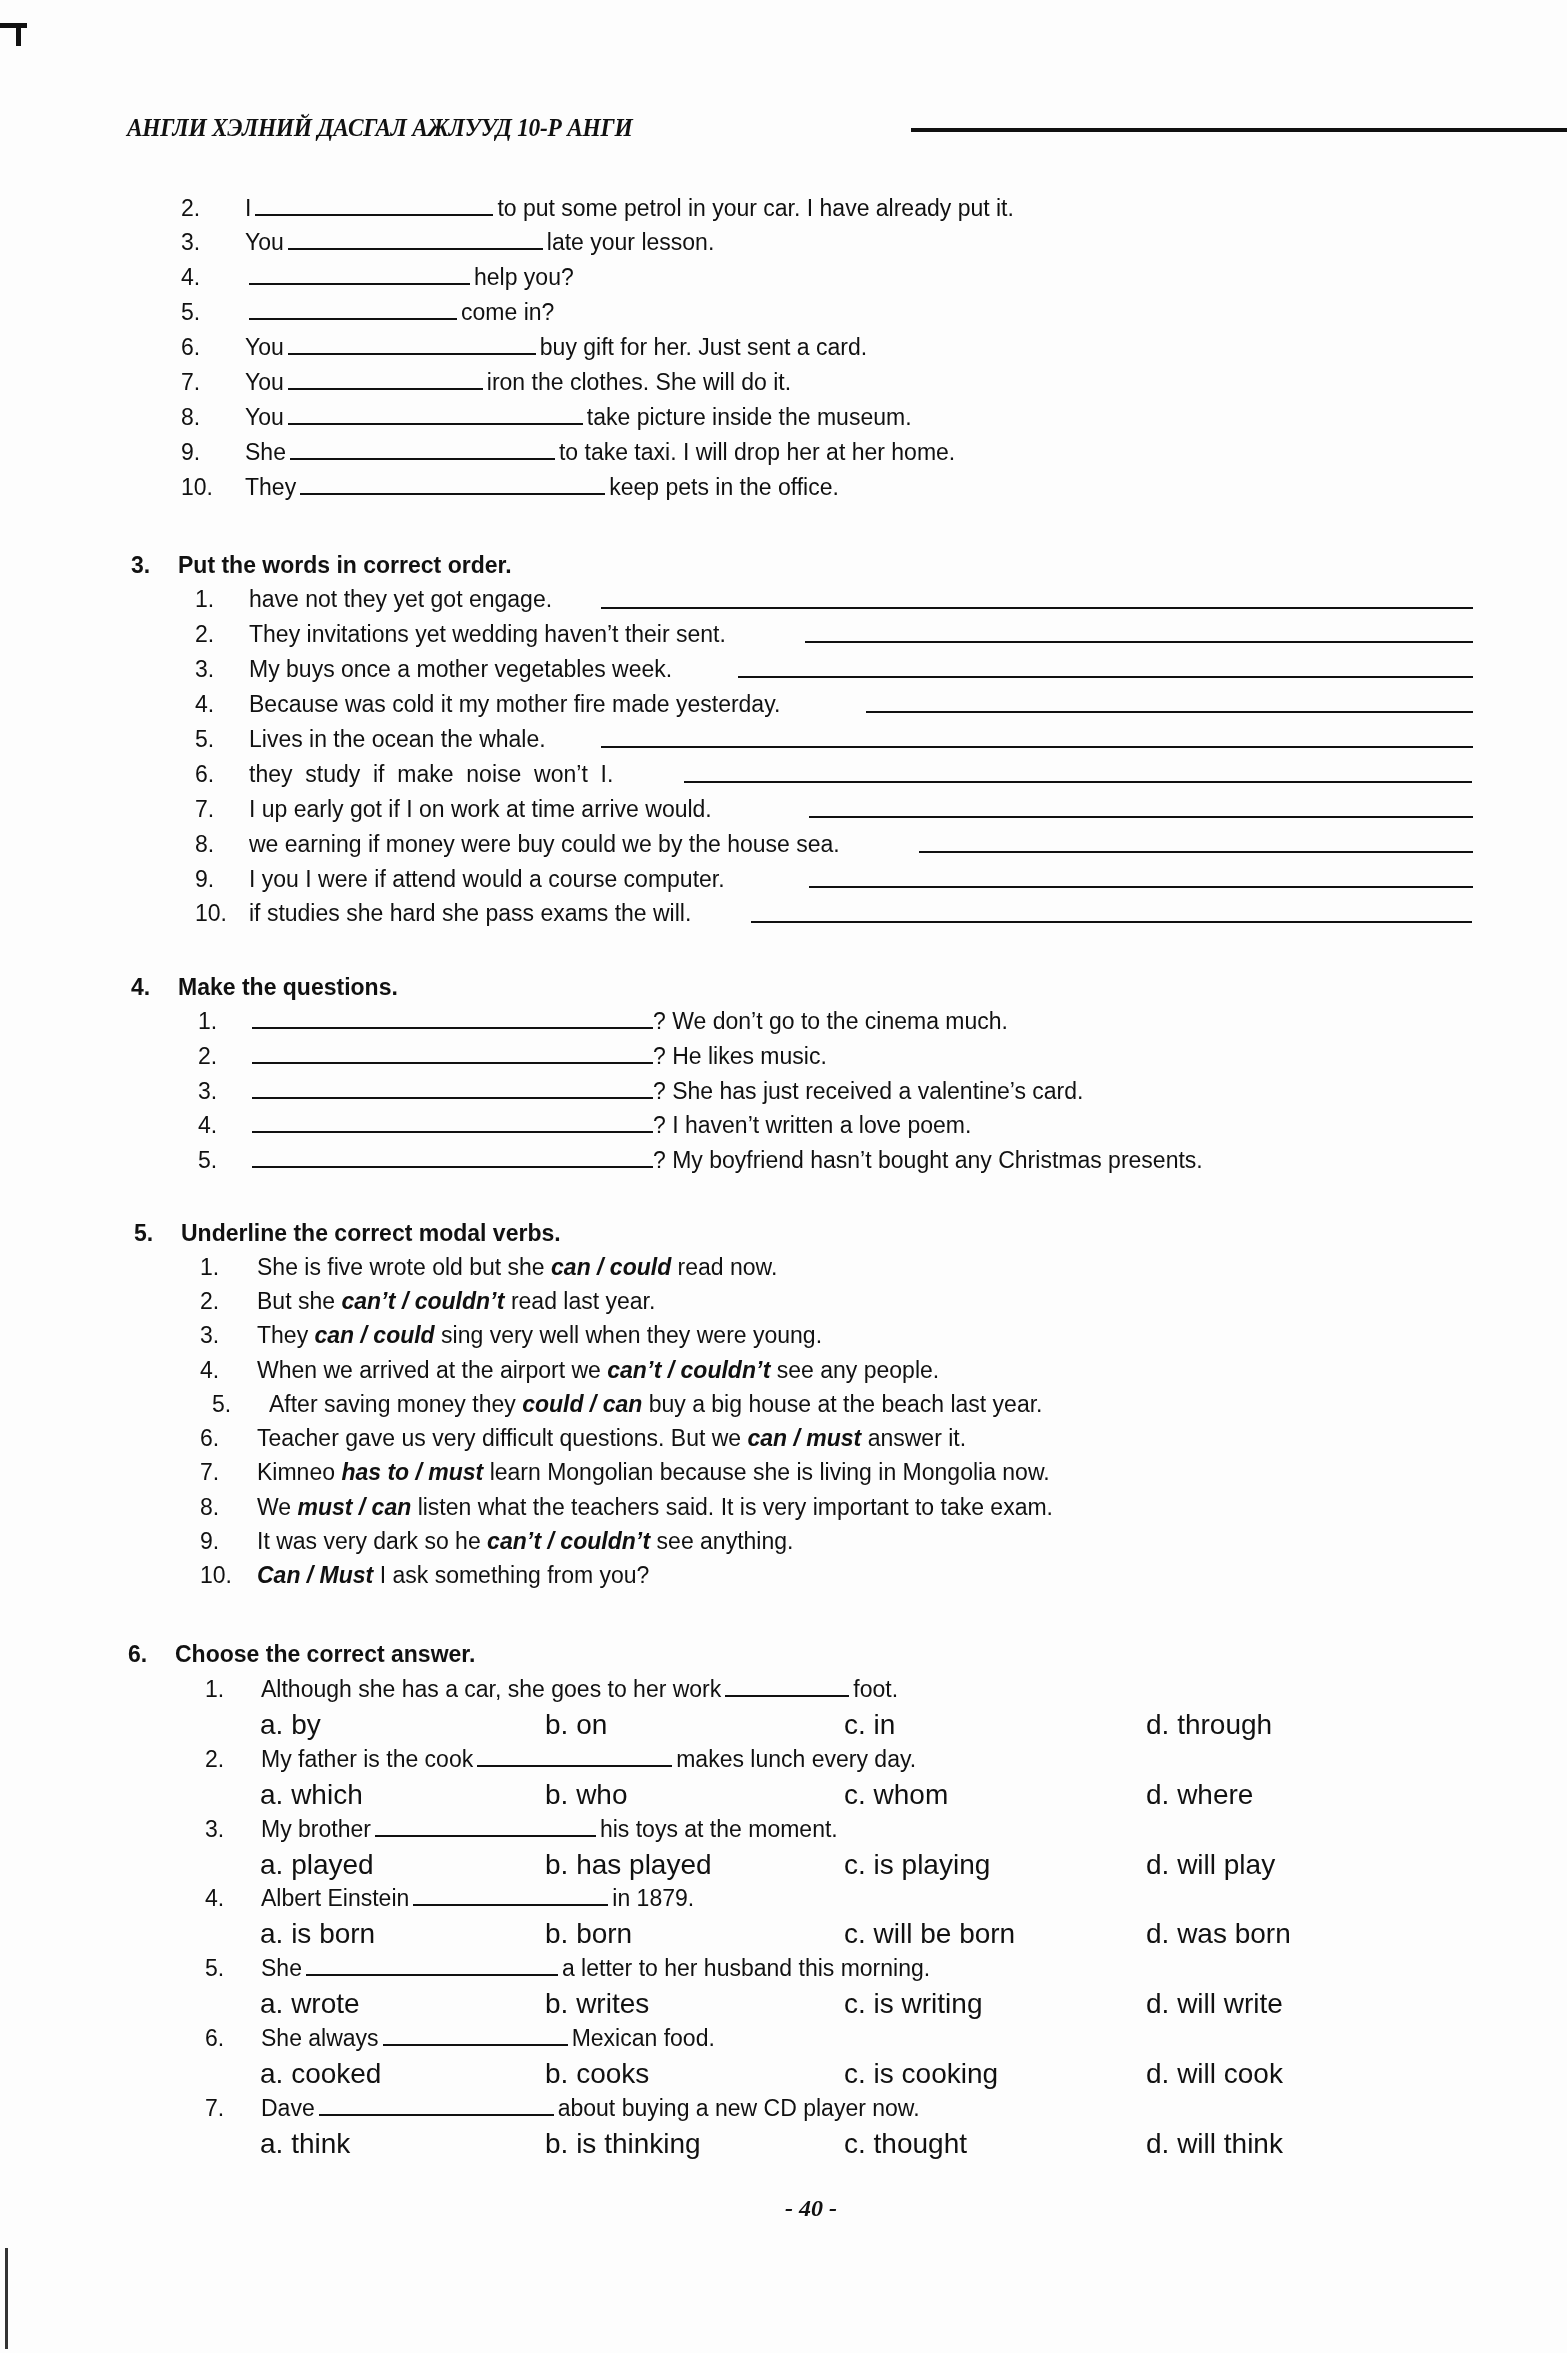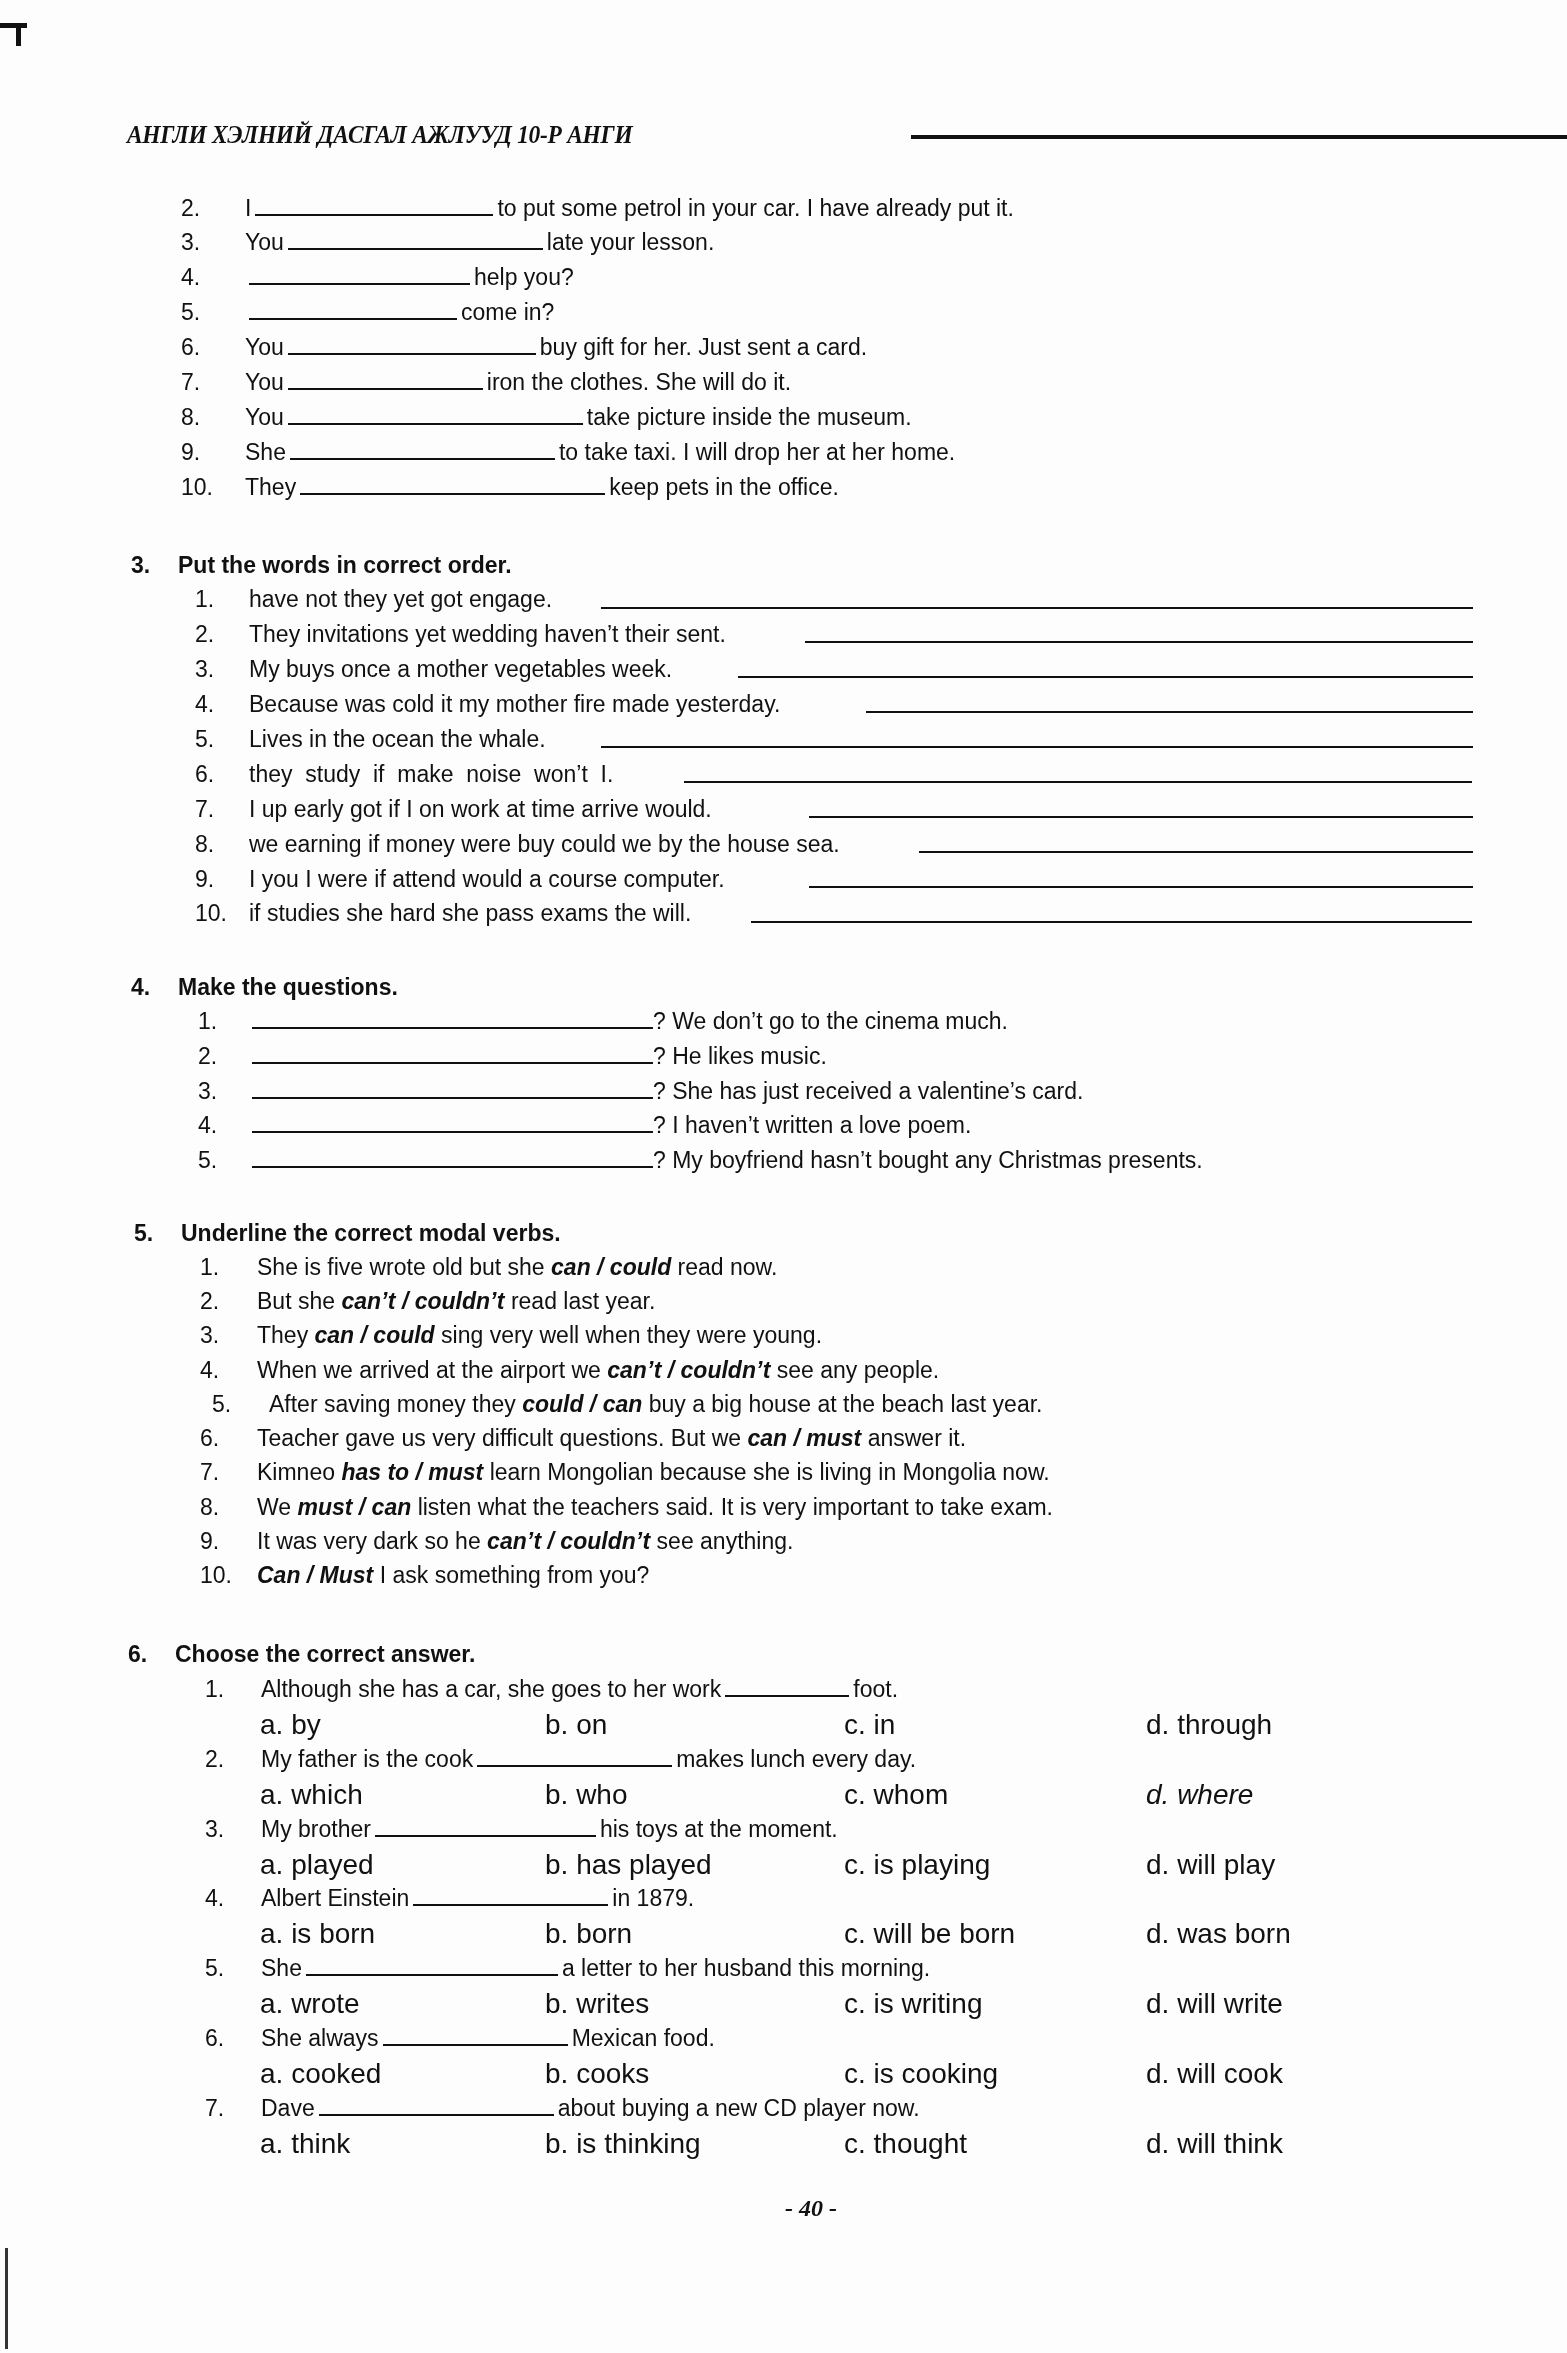--- a/index.html
+++ b/index.html
@@ -5,21 +5,21 @@
   html, body { margin: 0; padding: 0; background: #ffffff; }
   body {
     width: 1567px; height: 2354px; position: relative; overflow: hidden;
     font-family: "Liberation Sans", "DejaVu Sans", sans-serif;
     color: #111111;
   }
   .page { position: absolute; left: 0; top: 0; width: 1567px; height: 2354px; background: #fdfdfd; }
   .corner-mark { position: absolute; left: 0; top: 23px; width: 27px; height: 5.4px; background: #111; }
   .corner-mark2 { position: absolute; left: 16px; top: 23px; width: 5.4px; height: 23px; background: #111; }
   .left-edge { position: absolute; left: 5.4px; top: 2248px; width: 2.7px; height: 101px; background: #333; }
-  .header { position: absolute; left: 127px; top: 120px; width: 1382px; height: 40px; text-align: center; }
+  .header { position: absolute; left: 127px; top: 113px; width: 1382px; height: 40px; text-align: center; }
   .header-title {
     position: absolute; left: 0; top: 0;
     font-family: "Liberation Serif", "DejaVu Serif", serif;
     font-style: italic; font-weight: bold; font-size: 25.5px; letter-spacing: -0.3px;
     transform: scaleX(0.92); transform-origin: left;
   }
   .header-rule { position: absolute; left: 784px; top: 14.8px; width: 725px; height: 4.7px; background: #111; }
   .row { position: absolute; white-space: nowrap; font-size: 23px; line-height: 27px; }
   .num { display: inline-block; width: 64px; text-align: left; }
   .blank { display: inline-block; border-bottom: 2px solid #111; height: 19px; vertical-align: baseline; margin: 0 4px; }
@@ -150,21 +150,21 @@
     <div class="row" style="left:205px; top:1676px;"><span class="num" style="width:56px;">1.</span><span>Although she has a car, she goes to her work</span><span class="blank" style="width:124px;"></span><span>foot.</span></div>
     <div class="opt" style="left:260px; top:1711px;">a. by</div>
     <div class="opt" style="left:545px; top:1711px;">b. on</div>
     <div class="opt" style="left:844px; top:1711px;">c. in</div>
     <div class="opt" style="left:1146px; top:1711px;">d. through</div>
 
     <div class="row" style="left:205px; top:1746px;"><span class="num" style="width:56px;">2.</span><span>My father is the cook</span><span class="blank" style="width:195px;"></span><span>makes lunch every day.</span></div>
     <div class="opt" style="left:260px; top:1781px;">a. which</div>
     <div class="opt" style="left:545px; top:1781px;">b. who</div>
     <div class="opt" style="left:844px; top:1781px;">c. whom</div>
-    <div class="opt" style="left:1146px; top:1781px;font-style:italic;">d. where</div>
+    <div class="opt" style="left:1146px; top:1781px;">d. where</div>
 
     <div class="row" style="left:205px; top:1816px;"><span class="num" style="width:56px;">3.</span><span>My brother</span><span class="blank" style="width:221px;"></span><span>his toys at the moment.</span></div>
     <div class="opt" style="left:260px; top:1851px;">a. played</div>
     <div class="opt" style="left:545px; top:1851px;">b. has played</div>
     <div class="opt" style="left:844px; top:1851px;">c. is playing</div>
     <div class="opt" style="left:1146px; top:1851px;">d. will play</div>
 
     <div class="row" style="left:205px; top:1885px;"><span class="num" style="width:56px;">4.</span><span>Albert Einstein</span><span class="blank" style="width:195px;"></span><span>in 1879.</span></div>
     <div class="opt" style="left:260px; top:1920px;">a. is born</div>
     <div class="opt" style="left:545px; top:1920px;">b. born</div>

